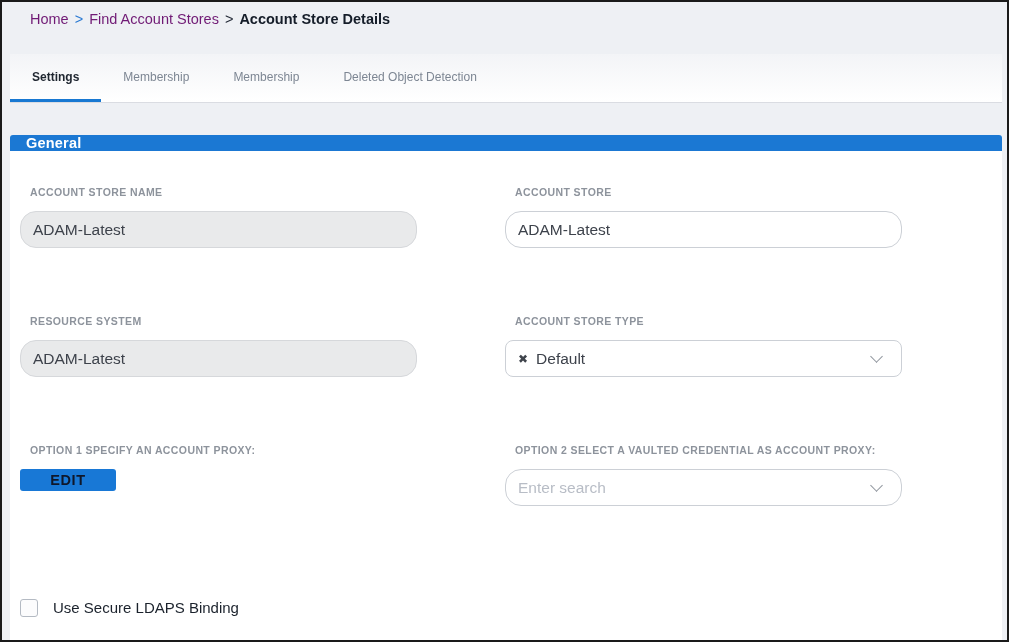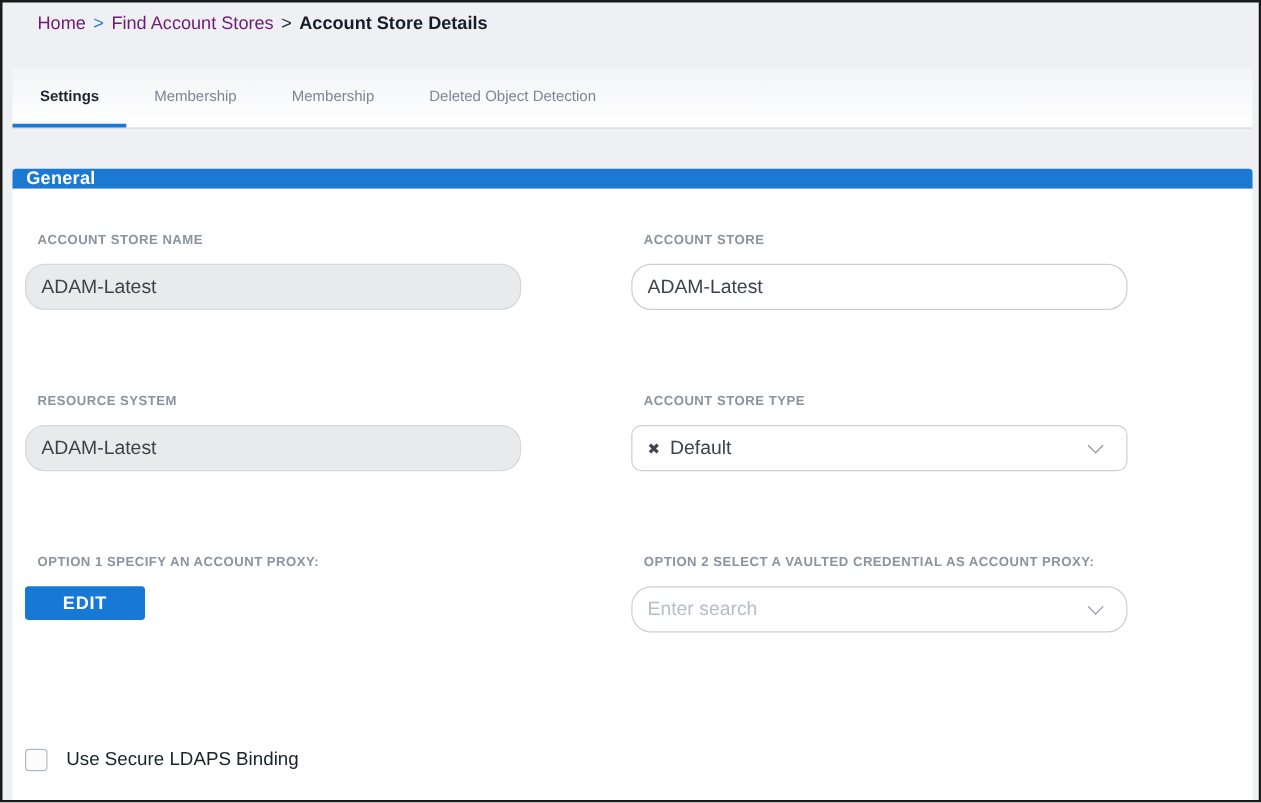--- a/index.html
+++ b/index.html
@@ -38,21 +38,21 @@
     color:#1f2630; font-weight:bold; border-bottom:3px solid #1878d2;
   }
 
   
   .panel {
     position:absolute; top:133px; left:8px; width:992px; bottom:0;
     display:flex; flex-direction:column;
   }
   .panel-header {
     height:58px; background:#1b78d3; border-radius:3px 3px 0 0;
-    display:flex; align-items:center; padding-left:11px;
+    display:flex; align-items:center; padding-left:16px;
   }
   .panel-title { color:#ffffff; font-size:14.5px; font-weight:bold; letter-spacing:.2px; }
   .panel-body {
     flex:1; background:#ffffff; padding:11px 0 0 10px;
     display:grid; grid-template-columns:397px 397px; column-gap:88px;
     align-content:start;
   }
 
   .cell { margin-bottom:43px;margin-top:23px; }
   .field-label {
@@ -82,21 +82,21 @@
     position:absolute; right:21px; top:12px; width:9px; height:9px;
     border-right:1.6px solid #8f959d; border-bottom:1.6px solid #8f959d;
     transform:rotate(45deg); pointer-events:none;
   }
   .clear-x {
     font-size:12px; font-weight:bold; color:#3f444c; margin-right:8px;
     line-height:1; cursor:pointer;
   }
 
   .edit-btn {
-    width:96px; height:27px; background:#1878d6; color:#ffffff;
+    width:96px; height:22px; background:#1878d6; color:#0f172a;
     border:none; border-radius:3px; font-family:inherit;
     font-size:14.5px; font-weight:bold; letter-spacing:.6px; cursor:pointer;
   }
 
   .checkbox-row { display:flex; align-items:center; margin-top:1px; }
   .checkbox {
     width:18px; height:18px; border:1px solid #b4bac3; border-radius:3px;
     background:#fcfcfd; cursor:pointer; flex:none;
   }
   .checkbox-label {

